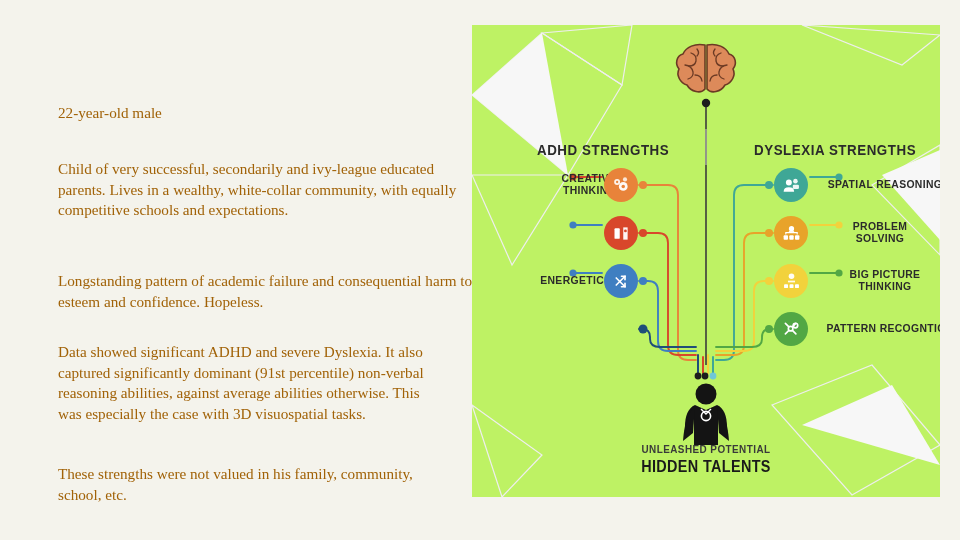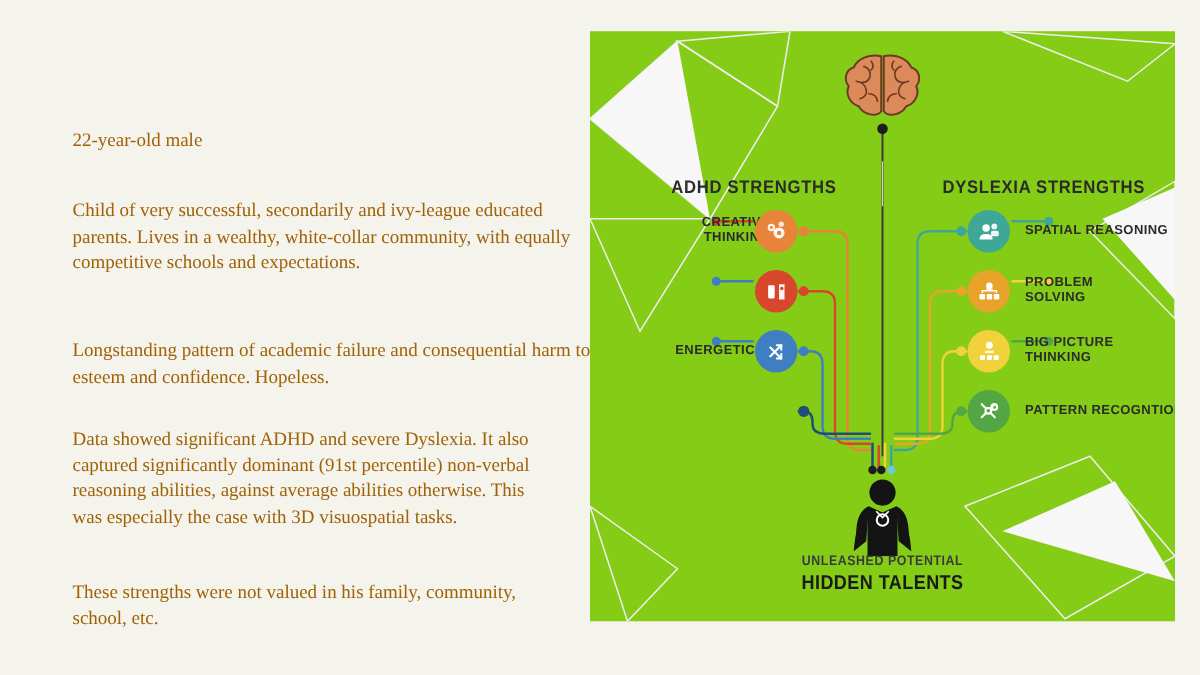--- a/index.html
+++ b/index.html
@@ -30,21 +30,21 @@
   .p-age{top:103px;}
   .p-family{top:159px;}
   .p-pattern{top:271px;width:415px;}
   .p-data{top:342px;width:385px;}
   .p-strength{top:464px;width:400px;}
 
   
   .info-panel{
     position:absolute;left:472px;top:25px;
     width:468px;height:472px;
-    background:#84cc16;overflow:hidden;
+    background:#bef264;overflow:hidden;
   }
   .info-panel .watermark{position:absolute;inset:0;}
 
   .col-head{
     position:absolute;
     font-family:"Liberation Sans",sans-serif;
     font-weight:700;font-size:14.5px;
     letter-spacing:0.6px;color:#2b2b2b;
     transform:scaleX(0.92);transform-origin:left center;
     white-space:nowrap;
@@ -59,21 +59,21 @@
     top:3px;display:flex;align-items:center;justify-content:center;
   }
   .badge svg{width:21px;height:21px;display:block;}
   .rlabel{
     position:absolute;top:0;height:40px;
     display:flex;flex-direction:column;justify-content:center;
     font-family:"Liberation Sans",sans-serif;
     font-weight:700;font-size:10.4px;letter-spacing:0.35px;
     color:#2b2b2b;line-height:12px;white-space:nowrap;
   }
-  .rlabel.rightside{align-items:flex-start;}
+  .rlabel.rightside{align-items:center;}
   .rlabel.leftside{align-items:flex-end;}
 
   
   .cap-small{
     position:absolute;left:0;right:0;top:418px;text-align:center;
     font-family:"Liberation Sans",sans-serif;
     font-weight:700;font-size:11px;letter-spacing:0.5px;color:#3a3a3a;
     transform:scaleX(0.9);
   }
   .cap-big{

